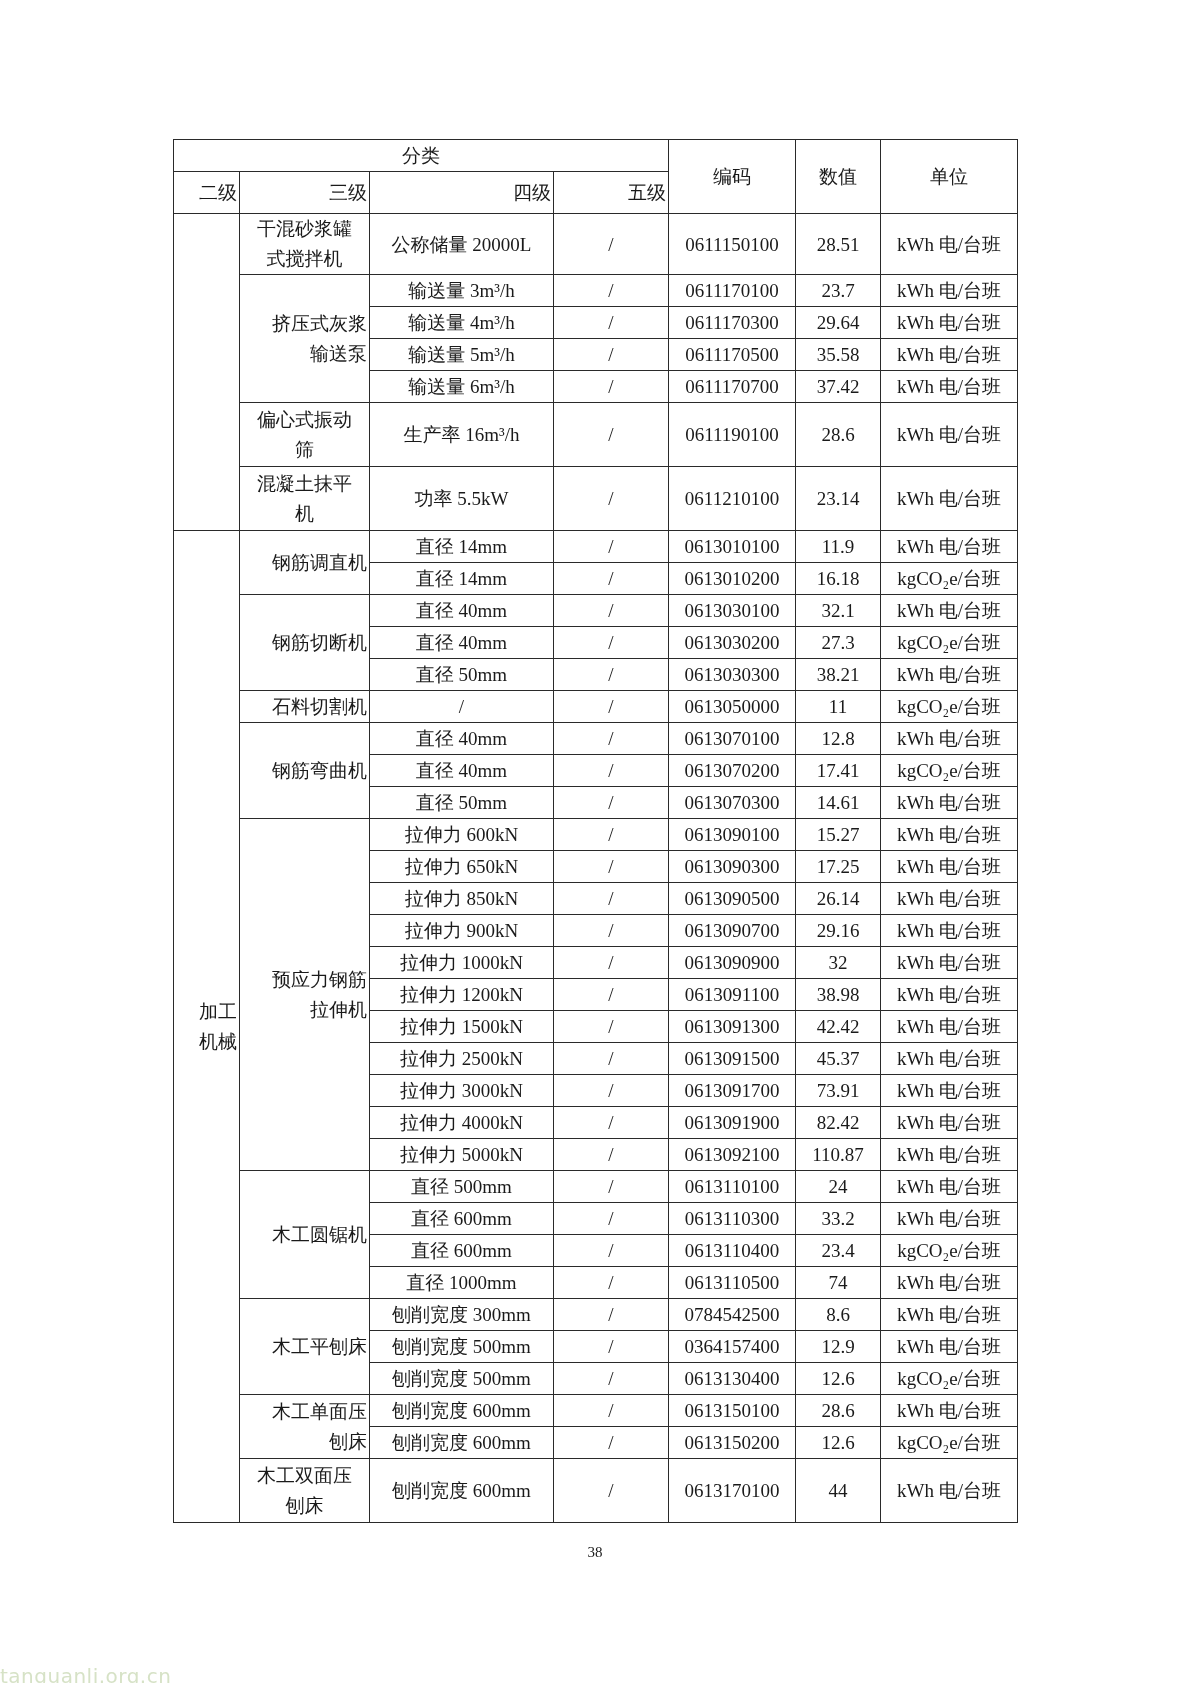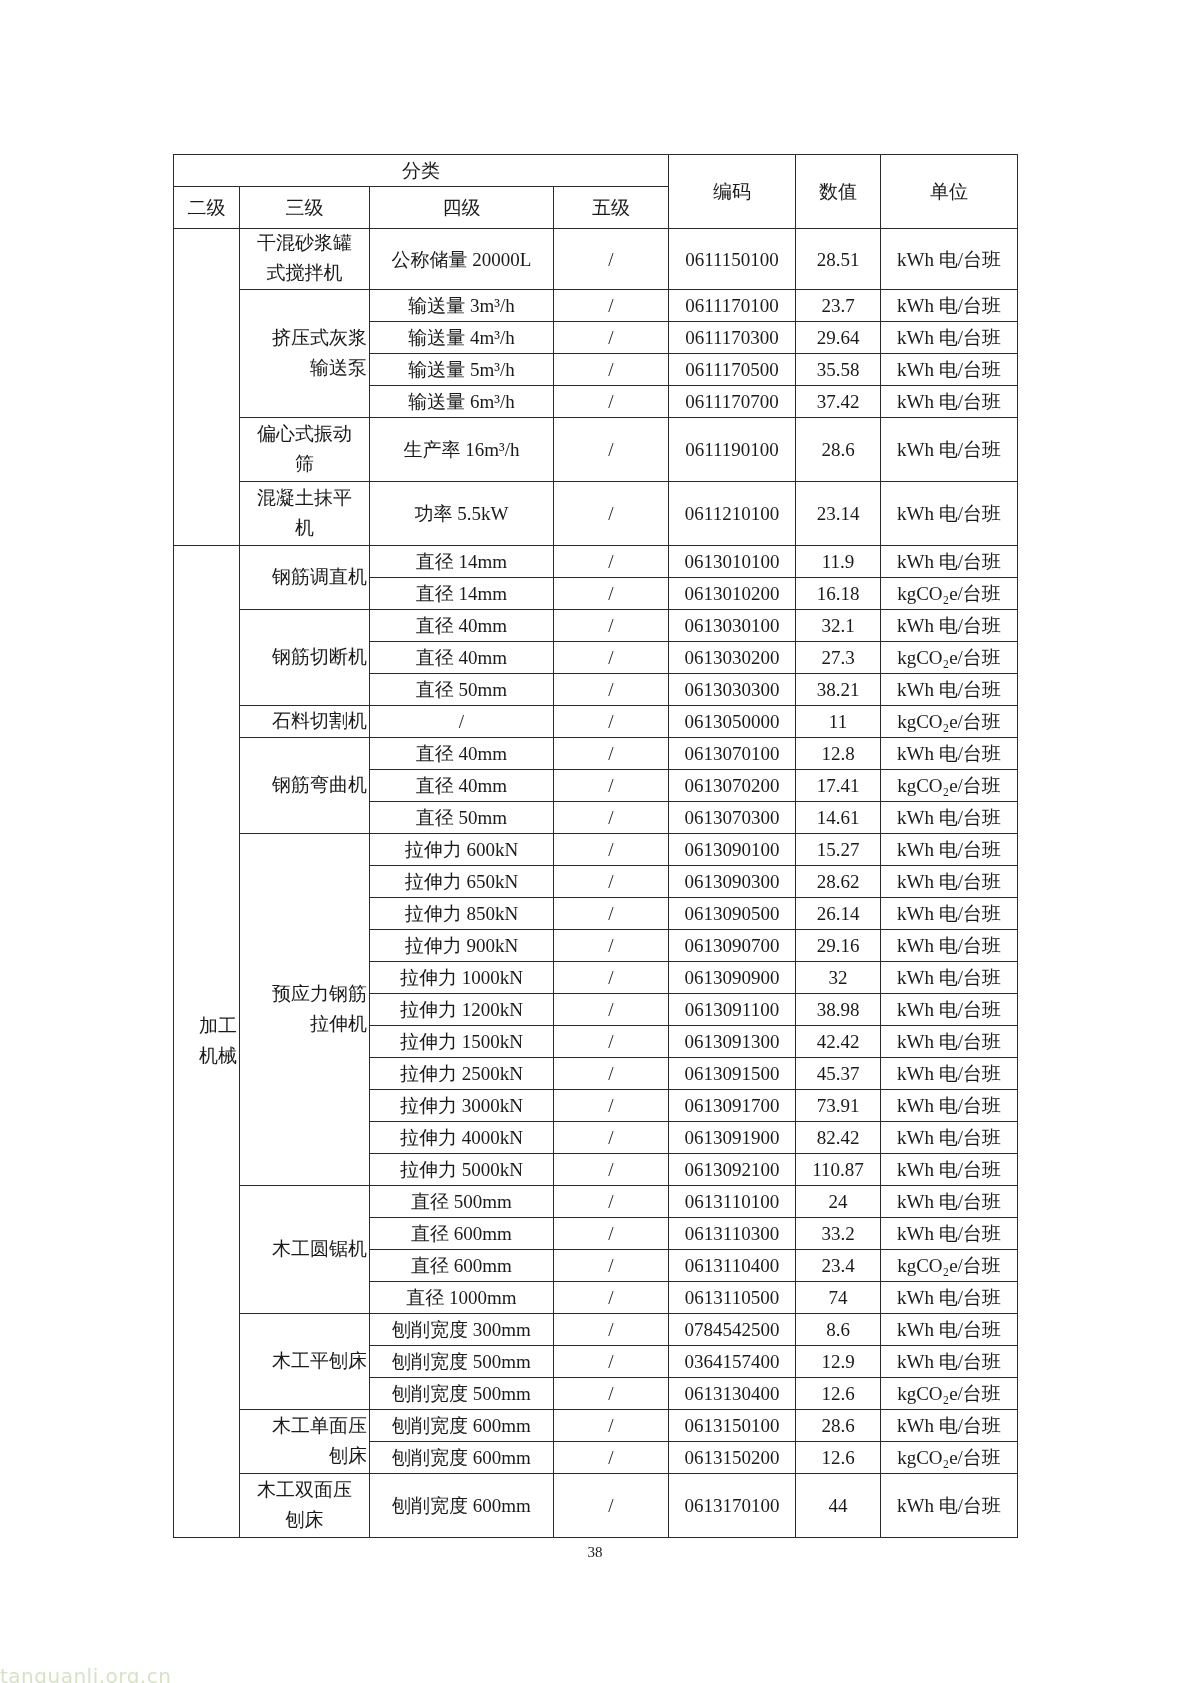--- a/index.html
+++ b/index.html
@@ -1,30 +1,30 @@
 <!DOCTYPE html>
 <html><head>
 <meta charset="utf-8">
 <style>
   html, body { margin: 0; padding: 0; background: #ffffff; }
   body { width: 1190px; height: 1683px; position: relative; overflow: hidden;
          font-family: "Liberation Serif", "DejaVu Serif", serif; color: #1a1a1a; }
-  #doc-table { position: absolute; left: 173px; top: 154px; width: 844px;
+  #doc-table { position: absolute; left: 173px; top: 139px; width: 844px;
                border-collapse: collapse; table-layout: fixed; }
   #doc-table td, #doc-table th {
     border: 1px solid #2a2a2a; padding: 0 2px; text-align: center; vertical-align: middle;
     font-weight: normal; font-size: 19px; line-height: 27px; overflow: hidden;
   }
   #doc-table tr.h1 th { height: 31px; }
-  #doc-table tr.h2 th { height: 41px; }
+  #doc-table tr.h2 th { height: 41px; text-align: right; }
   #doc-table tr.r1 td { height: 31px; }
   #doc-table tr.r2 td { height: 63px; }
   #doc-table tr.r15 td { height: 53px; }
   #doc-table td.left { text-align: right; padding-left: 10px; }
-  #doc-table td.wrap { white-space: normal; line-height: 30px; font-family: Liberation Mono, monospace; }
+  #doc-table td.wrap { white-space: normal; line-height: 30px; }
   #doc-table td.nowrap { white-space: nowrap; }
   #page-number { position: absolute; left: 0; width: 1190px; top: 1544px; text-align: center;
                  font-size: 15px; }
   #watermark { position: absolute; left: 0; top: 1664px; font-family: "DejaVu Sans", sans-serif;
                font-size: 20px; color: #d6e2c6; letter-spacing: 0.5px; }
 </style>
 </head>
 <body>
 
 <table id="doc-table">
@@ -197,21 +197,21 @@
         <td class="nowrap">拉伸力 600kN</td>
         <td class="nowrap">/</td>
         <td class="nowrap">0613090100</td>
         <td class="nowrap">15.27</td>
         <td class="nowrap unit">kWh 电/台班</td>
       </tr>
       <tr class="r1">
         <td class="nowrap">拉伸力 650kN</td>
         <td class="nowrap">/</td>
         <td class="nowrap">0613090300</td>
-        <td class="nowrap">28.62</td>
+        <td class="nowrap">17.25</td>
         <td class="nowrap unit">kWh 电/台班</td>
       </tr>
       <tr class="r1">
         <td class="nowrap">拉伸力 850kN</td>
         <td class="nowrap">/</td>
         <td class="nowrap">0613090500</td>
         <td class="nowrap">26.14</td>
         <td class="nowrap unit">kWh 电/台班</td>
       </tr>
       <tr class="r1">

